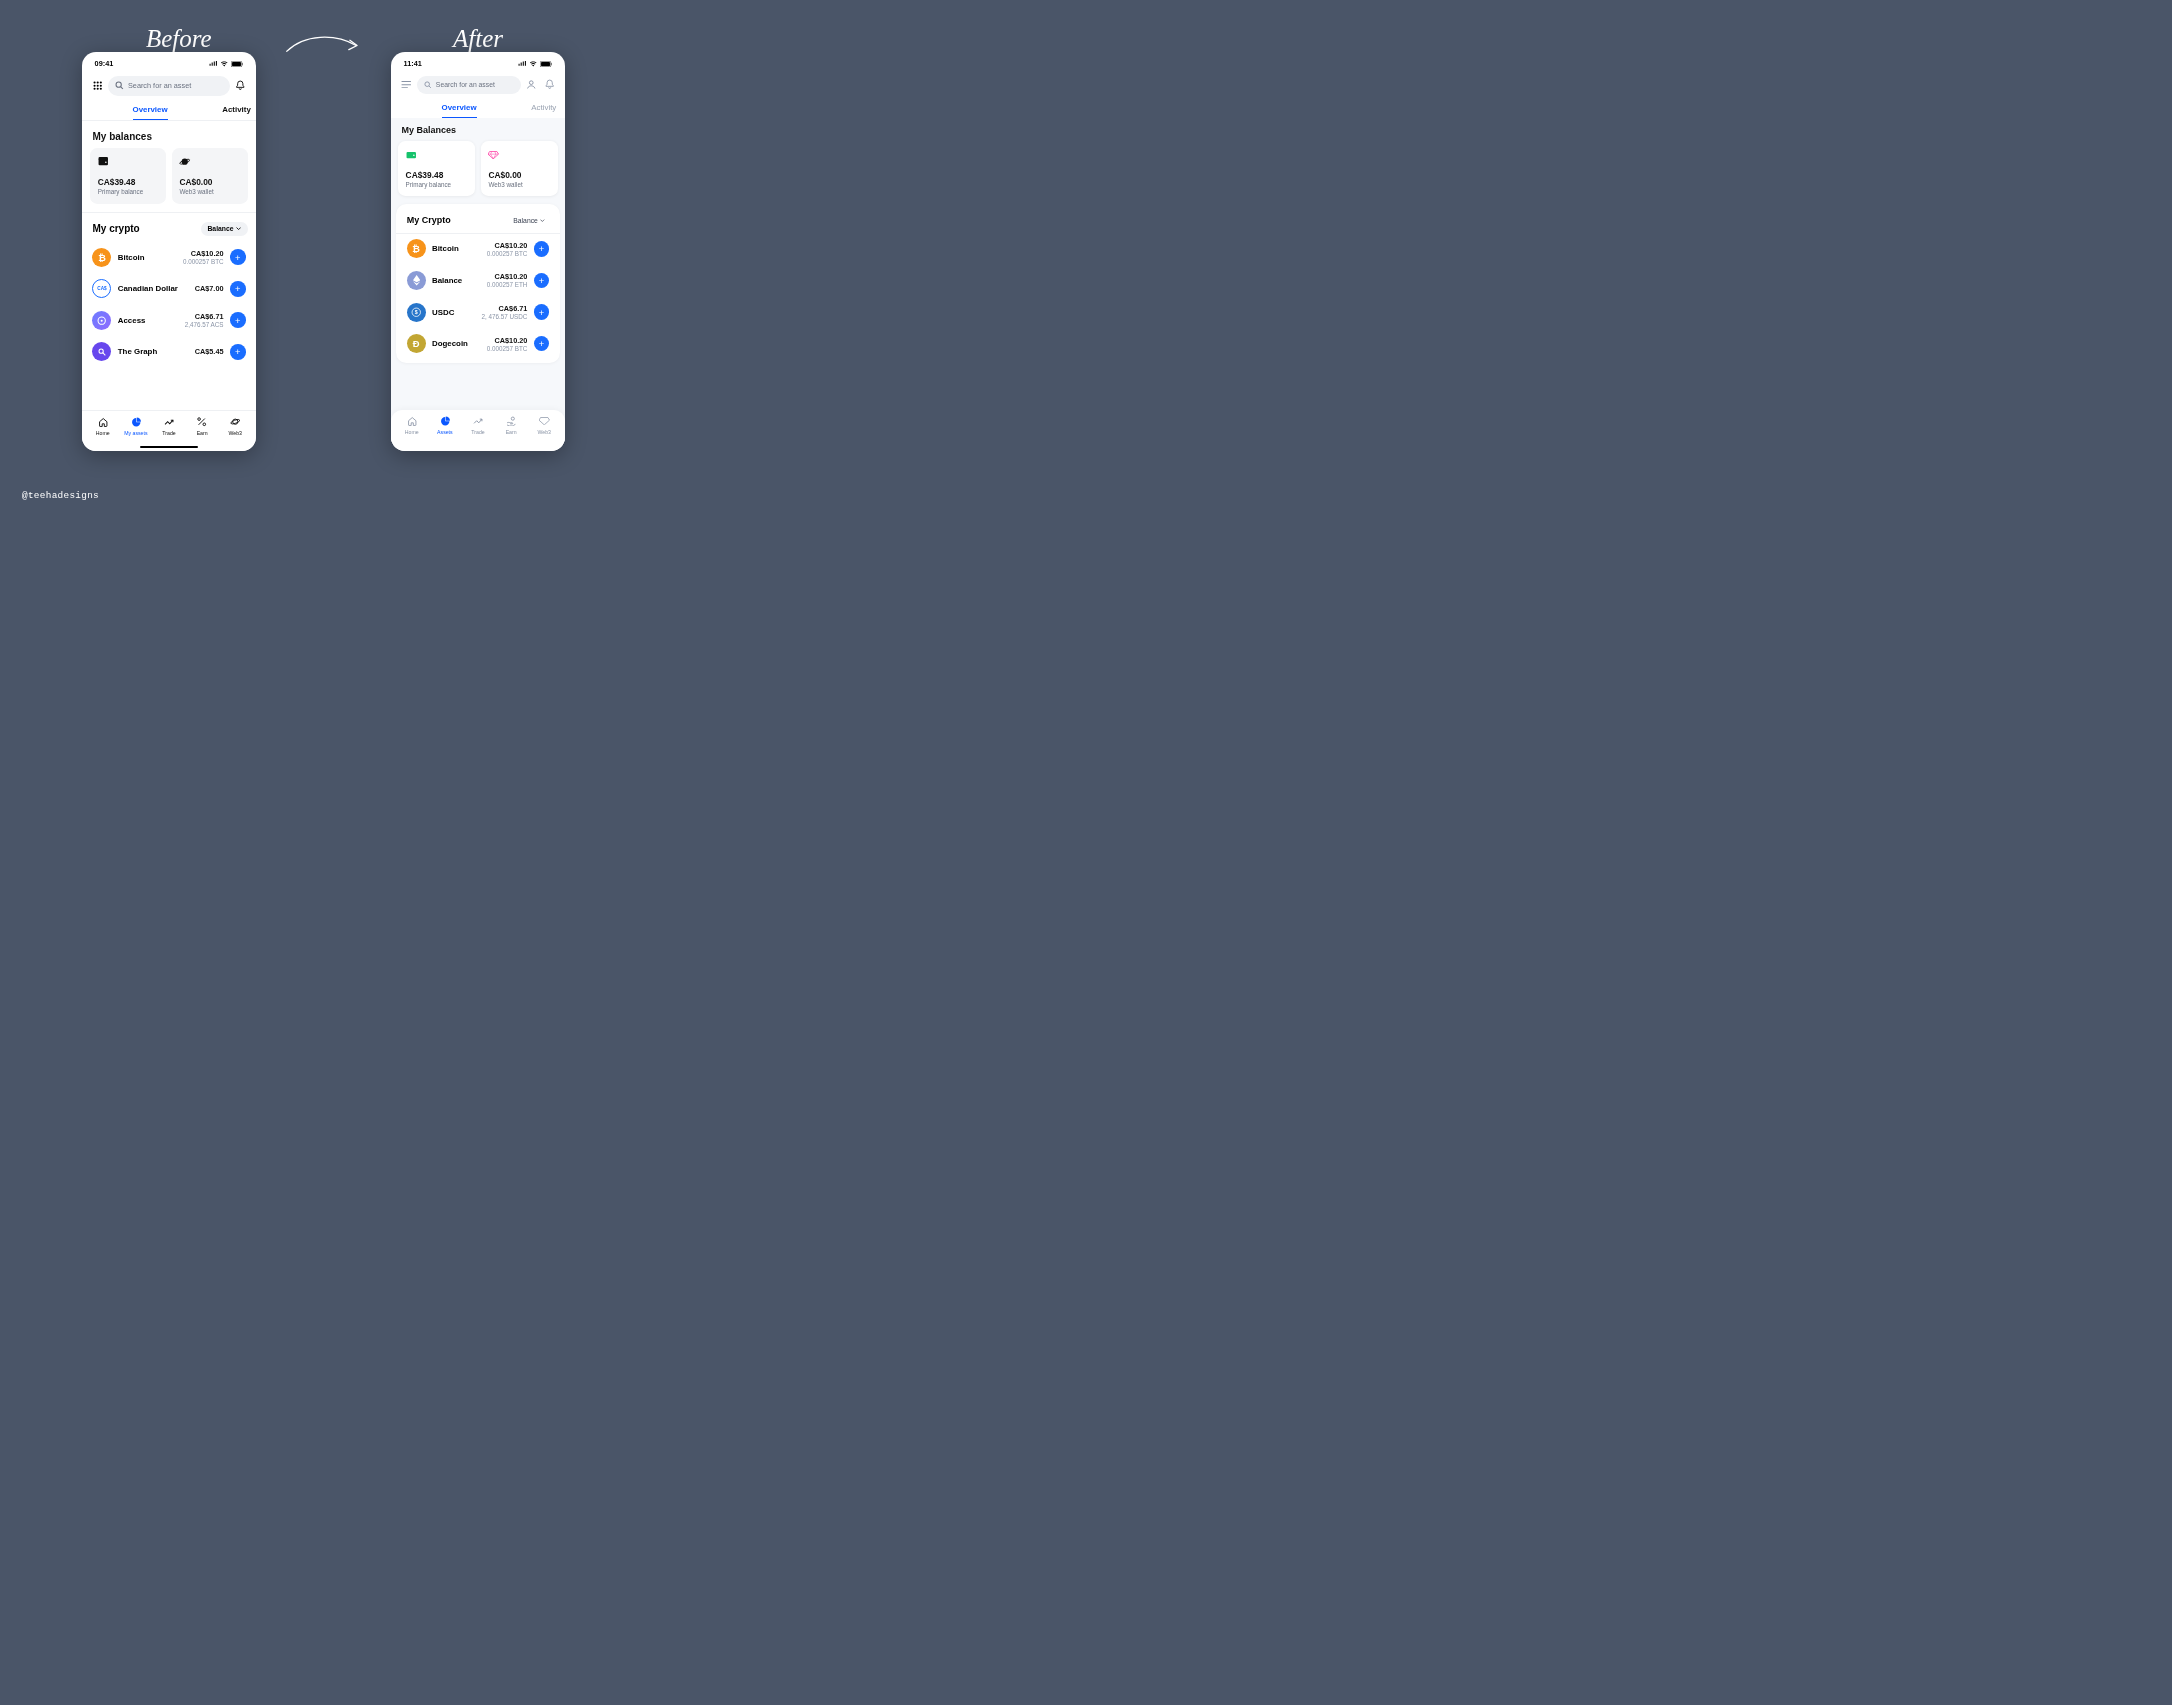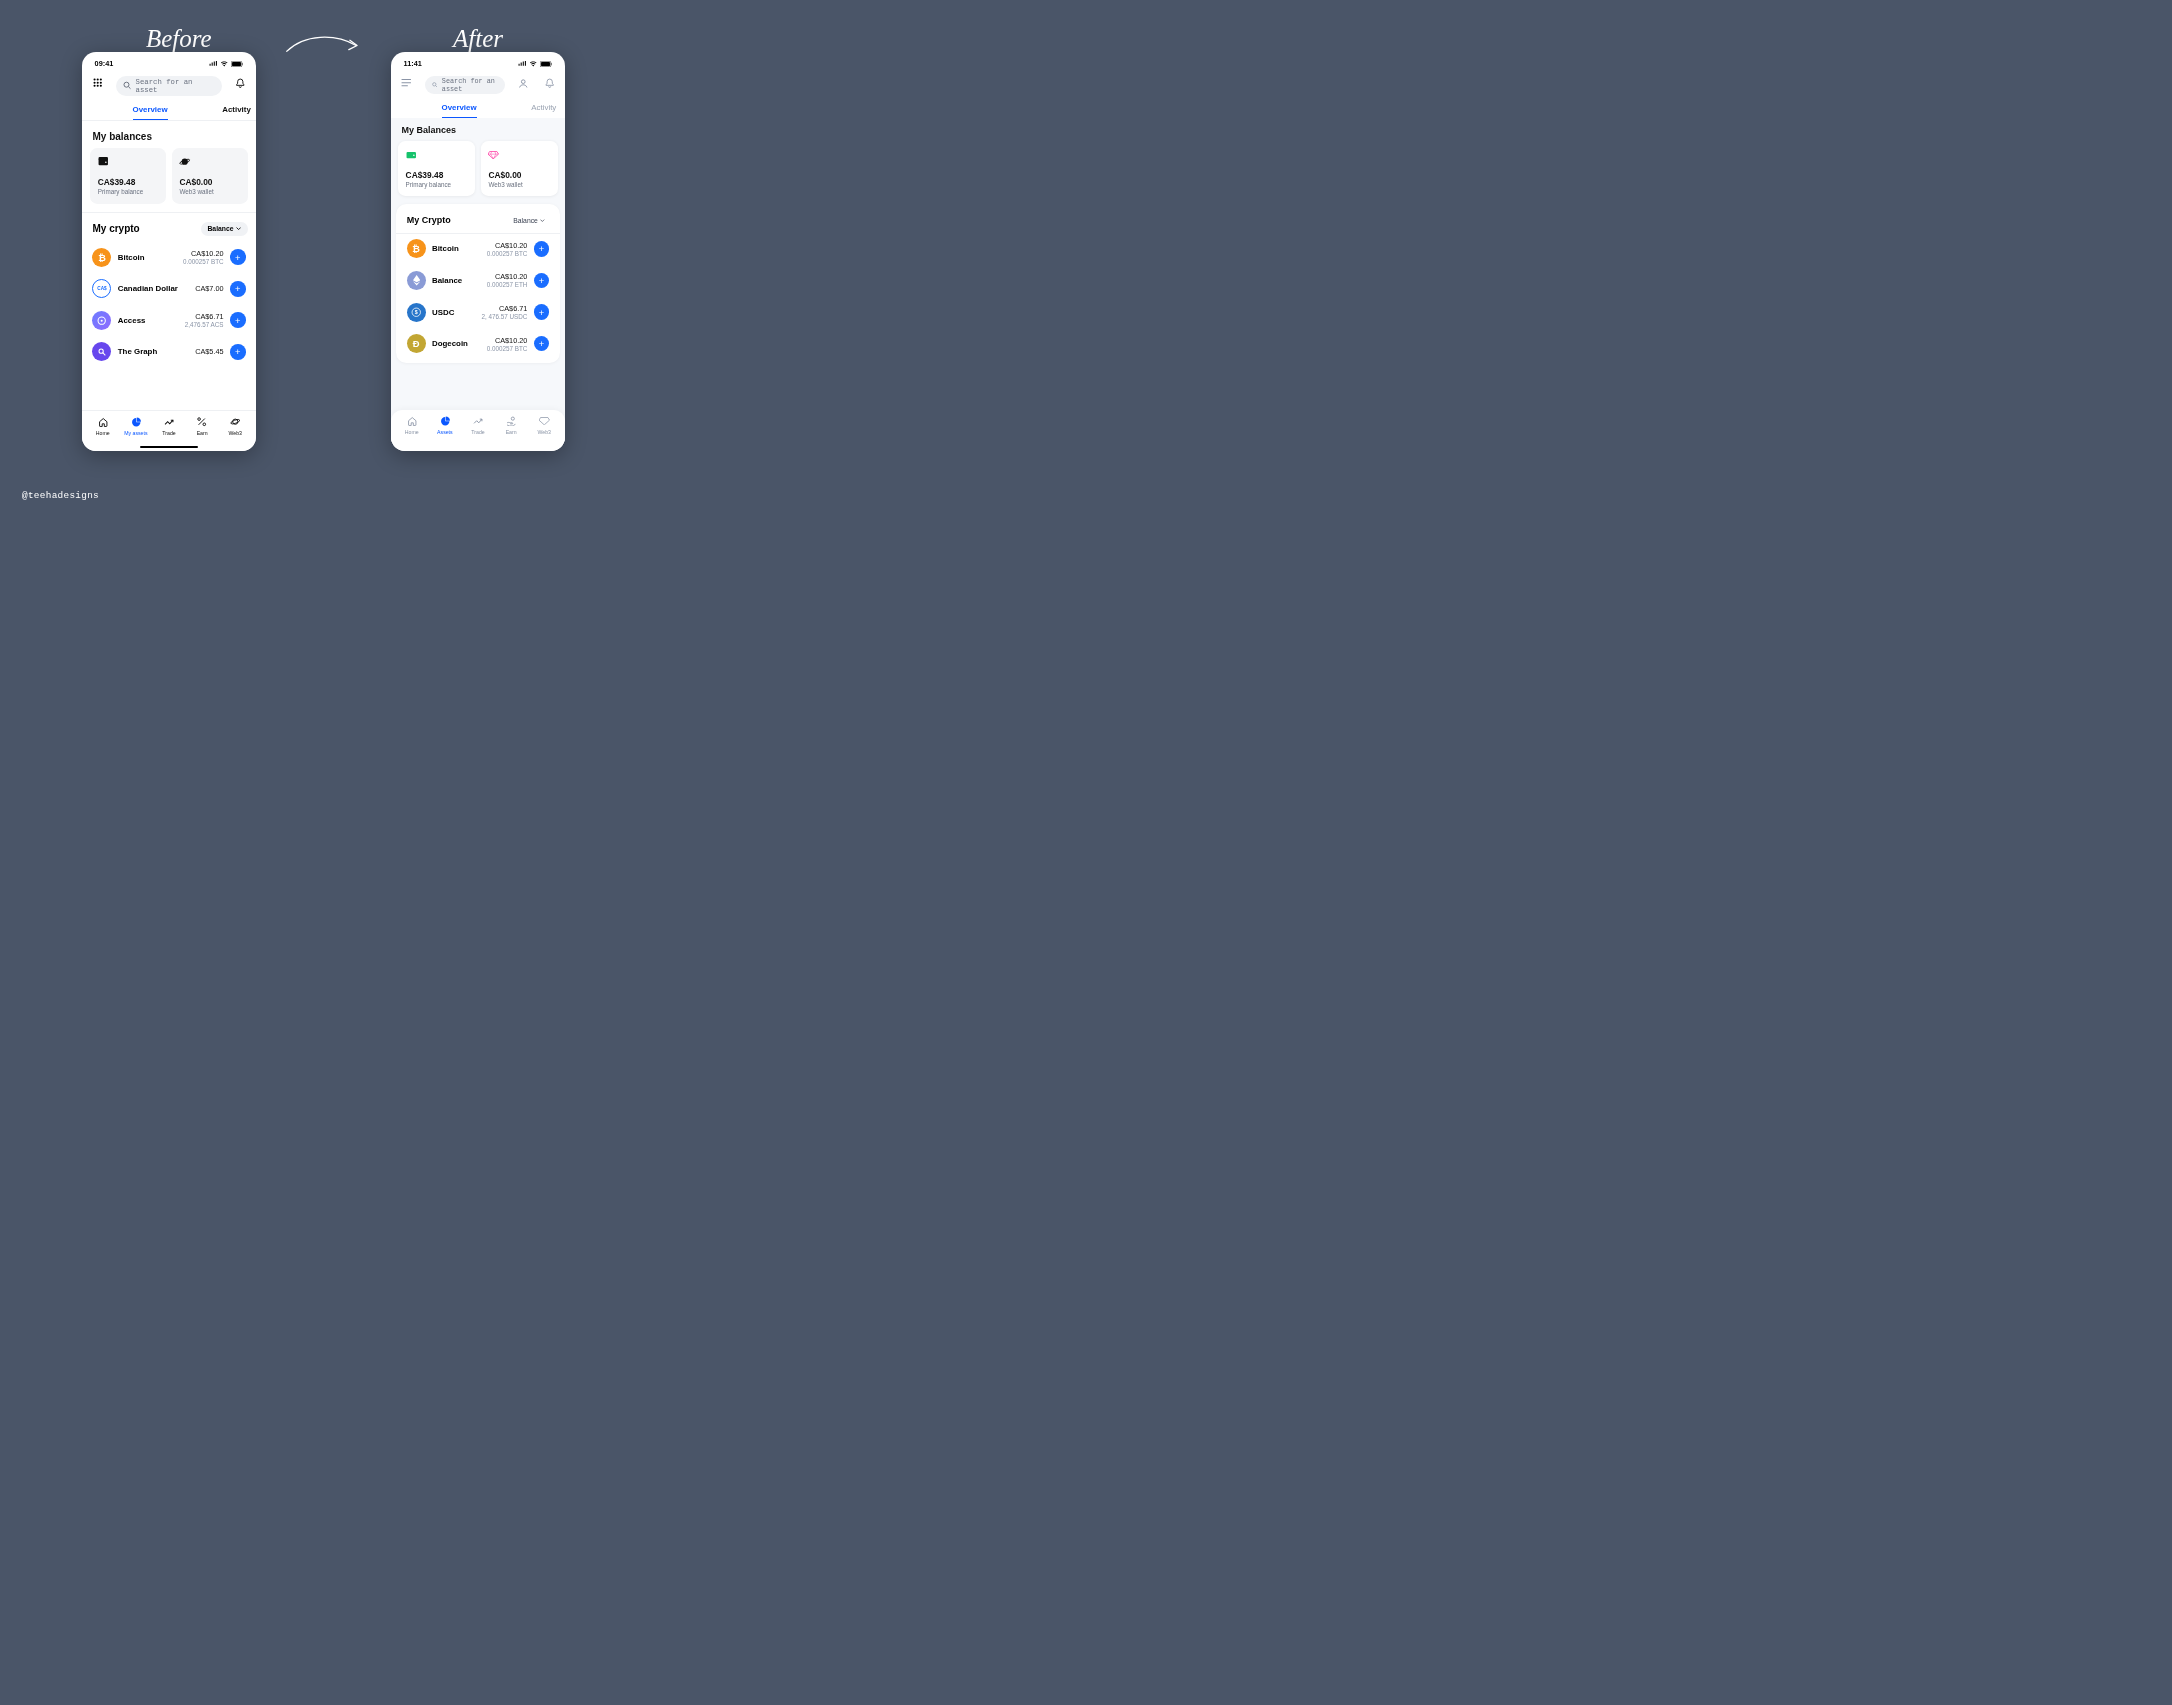--- a/index.html
+++ b/index.html
@@ -61,23 +61,23 @@
   align-items: center;
   padding: 7.3px 12.6px 3.1px;
   font-size: 7.3px;
   font-weight: 600;
 }
 .status-icons { display: flex; gap: 2.1px; align-items: center; }
 
 
 .topbar {
   display: flex;
-  gap: 11px;
+  align-items: center;
+  gap: 3px;
   padding: 4.2px 8.4px;
-  font-family: Liberation Mono, monospace;
 }
 .icon-btn {
   width: 14.7px;
   height: 14.7px;
   display: flex;
   align-items: center;
   justify-content: center;
   color: #333;
   flex-shrink: 0;
 }
@@ -180,21 +180,21 @@
   align-items: center;
   justify-content: center;
   font-size: 9.4px;
   font-weight: 700;
   color: #fff;
   flex-shrink: 0;
 }
 .asset-name { flex: 1; font-weight: 700; font-size: 7.9px; }
 .asset-name.med { font-weight: 600; }
 .asset-values { text-align: right; }
-.asset-fiat { font-size: 7.3px; font-weight: 400; color: #111; }
+.asset-fiat { font-size: 7.3px; font-weight: 700; color: #111; }
 .asset-sub { font-size: 6.3px; color: #8a94a6; }
 .add-btn {
   width: 15.7px; height: 15.7px;
   border-radius: 50%;
   background: #1a6dff;
   color: #fff;
   display: flex;
   align-items: center;
   justify-content: center;
   font-size: 9.4px;

